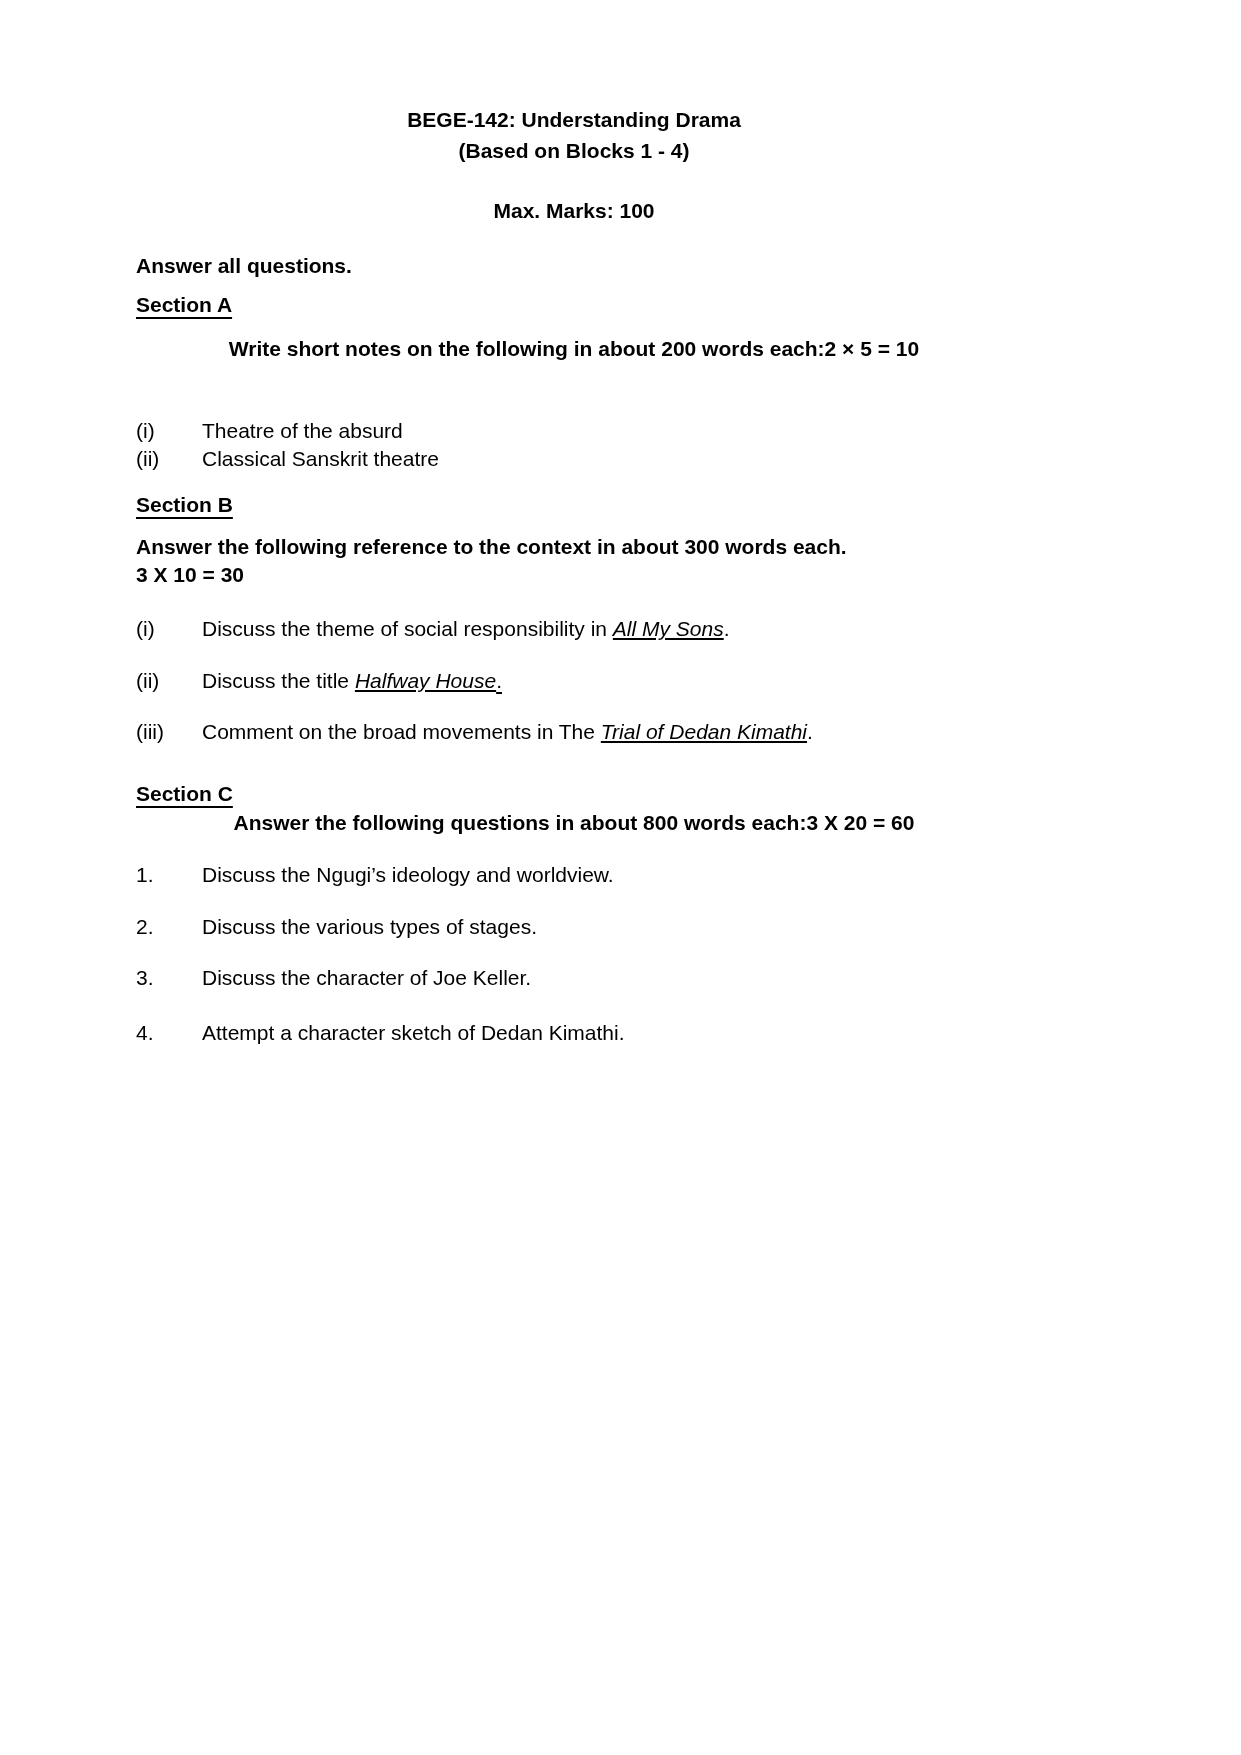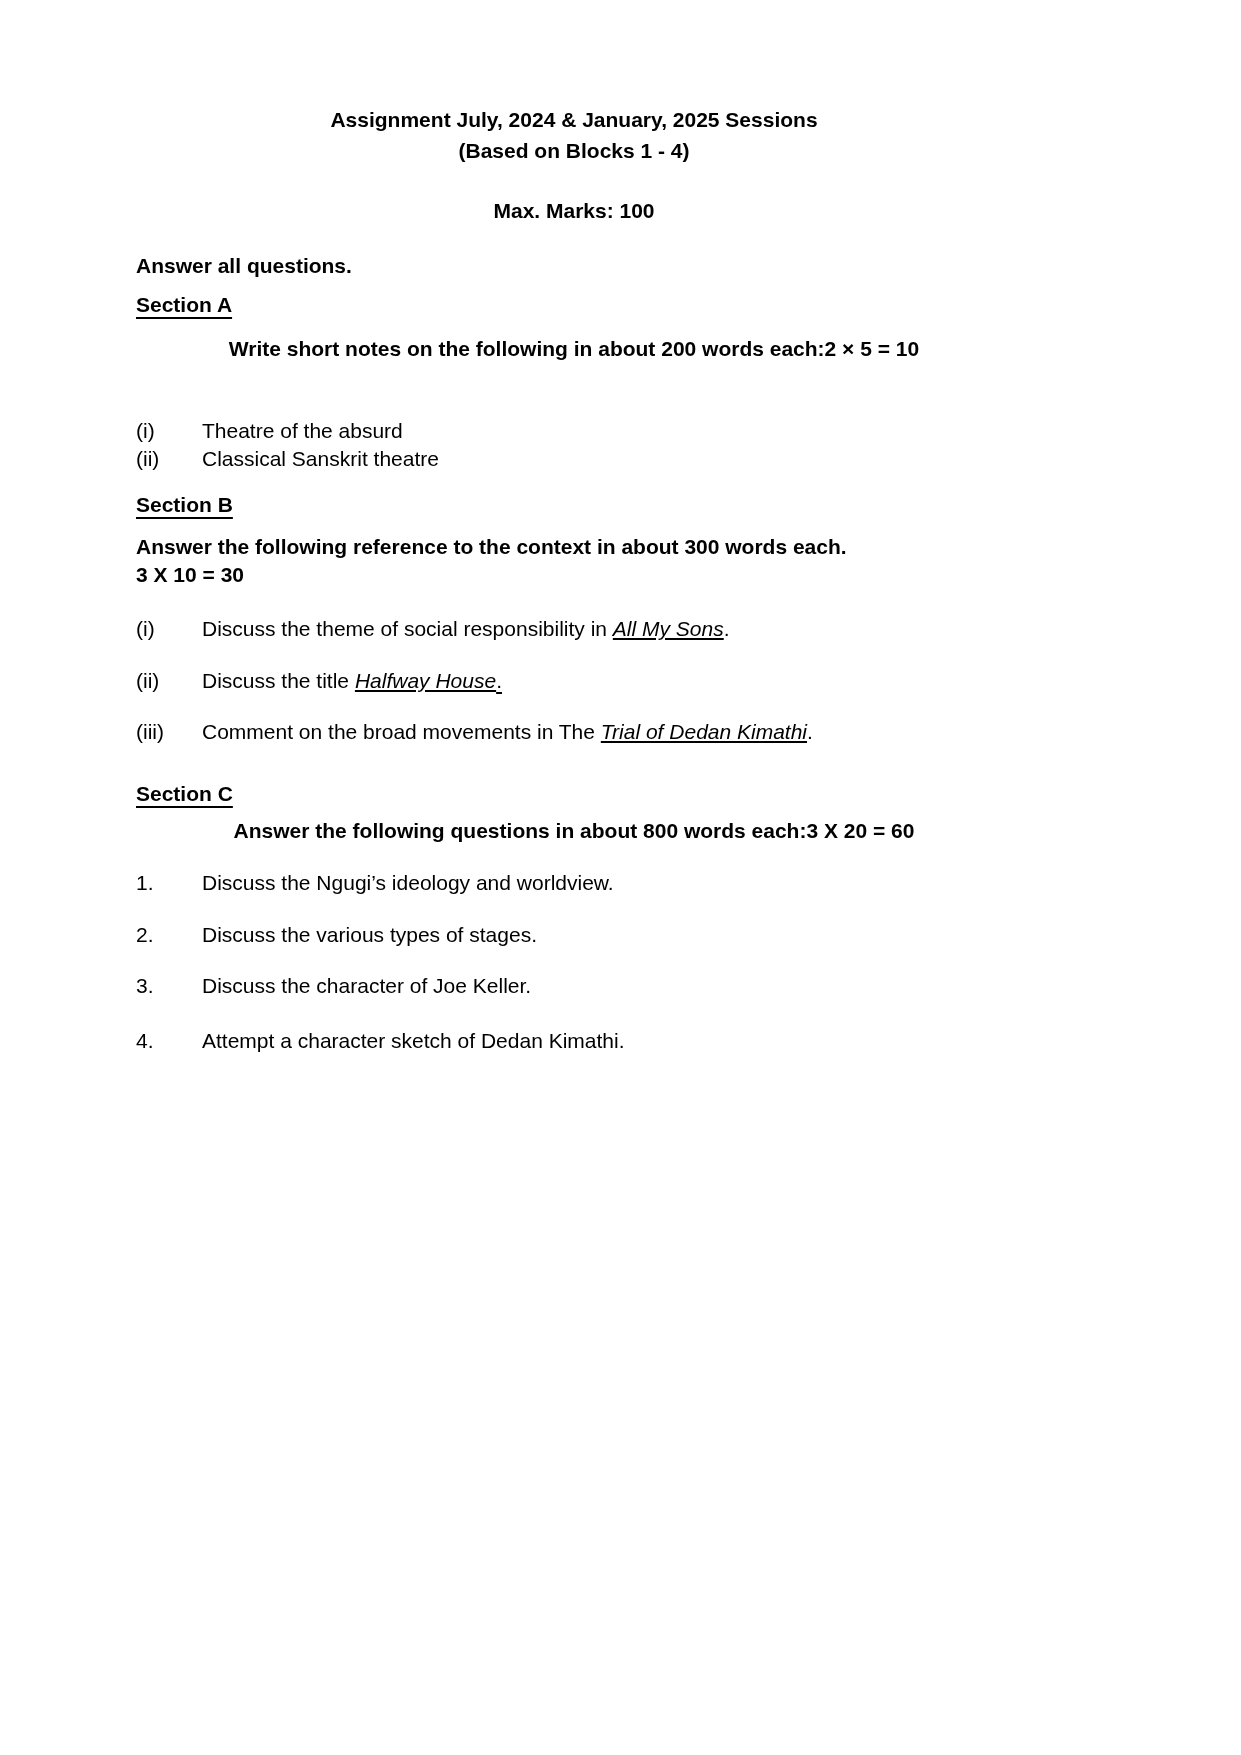--- a/index.html
+++ b/index.html
@@ -43,21 +43,21 @@
   .sec-a-head { margin-top: 11px; }
   .prompt-row {
     display: flex;
     justify-content: center;
     font-weight: bold;
   }
   .sec-a-prompt { margin-top: 16px; }
   .sec-b-head  { margin-top: 18px; }
   .sec-b-prompt{ margin-top: 14px; flex-direction: column; }
   .sec-c-head  { margin-top: 34px; }
-  .sec-c-prompt{ margin-top: 9px; }
+  .sec-c-prompt{ margin-top: 1px; }
   .item {
     display: flex;
   }
   .item .num {
     flex: 0 0 66px;
   }
   .item .txt {
     flex: 1 1 auto;
   }
   .mt-54 { margin-top: 54px; }
@@ -69,21 +69,21 @@
   i { font-style: italic; text-decoration: underline; }
   .underline { text-decoration: underline; text-underline-offset: 4px; }
 </style>
 </head>
 <body>
 
 <div class="page">
   <div class="content">
 
     <div class="title-block">
-      <div>Assignment July, 2024 &amp; January, 2025 Sessions</div>
+      <div>BEGE-142: Understanding Drama</div>
       <div>(Based on Blocks 1 - 4)</div>
     </div>
 
     <div class="max-marks">Max. Marks: 100</div>
 
     <div class="answer-all">Answer all questions.</div>
 
     <div class="sec-a-head">
       <span class="section-heading">Section A</span>
     </div>

